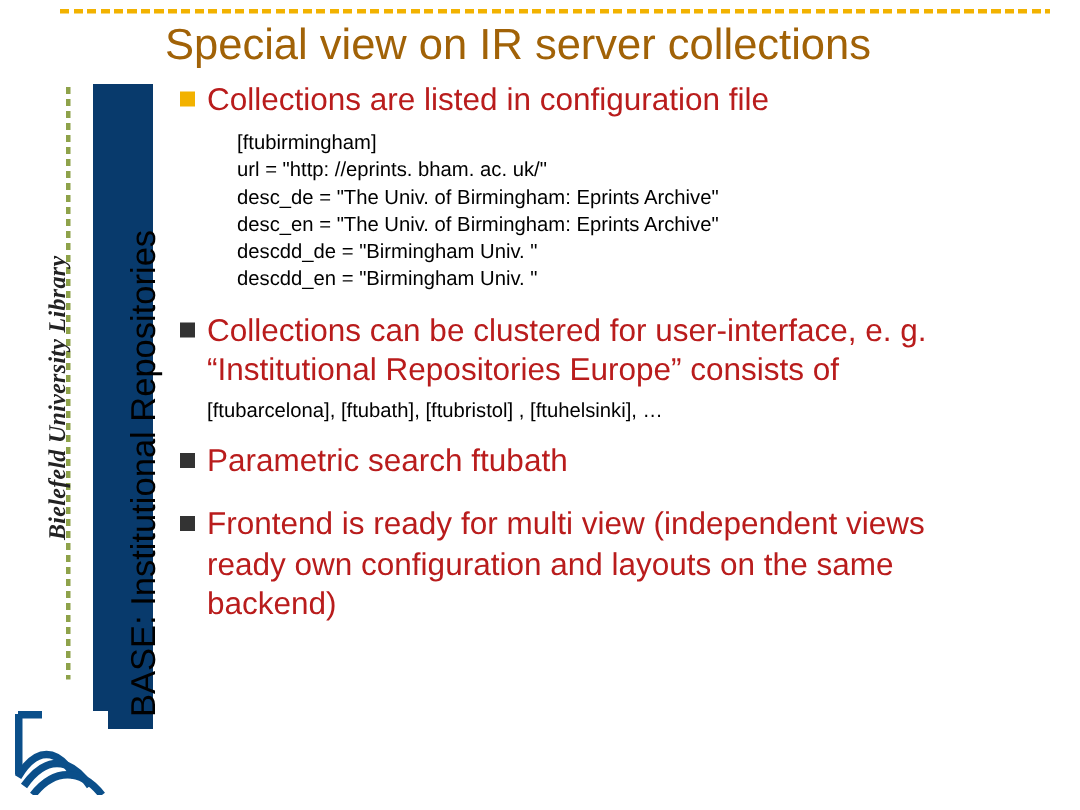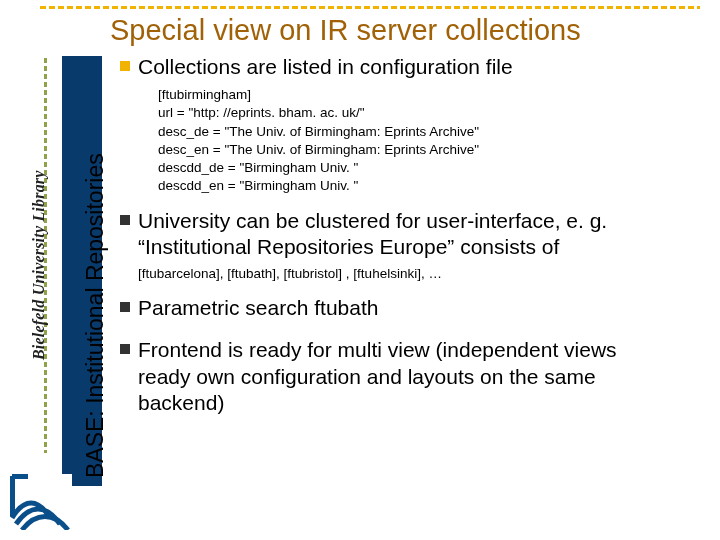--- a/index.html
+++ b/index.html
@@ -22,21 +22,21 @@
                background: repeating-linear-gradient(to bottom, #8ea24a 0 5px, transparent 5px 8px); }
 
   .logo { position:absolute; left:10px; bottom:10px; width:62px; height:56px; }
   .logo svg { width:62px; height:56px; }
 
   .content { position:absolute; left:120px; top:54px; width:580px; }
 
   .bullet { display:flex; align-items:flex-start; margin-bottom:6px; }
   .sq { width:10px; height:10px; background:#f2b200; margin-top:7px; margin-right:8px; flex:0 0 auto; }
   .sq.dark { background:#333; }
-  .btext { font-size:21px; line-height:1.25; color:#000000; }
+  .btext { font-size:21px; line-height:1.25; color:#b91c1c; }
 
   .code { font-family: Arial, Helvetica, sans-serif; font-size:13.5px; color:#000; line-height:1.35;
           margin: 6px 0 12px 38px; white-space:pre; }
 
   .mini { font-size:13.5px; margin: 2px 0 14px 18px; }
 
   .gap { height:10px; }
 </style>
 </head>
 <body>
@@ -74,21 +74,21 @@
     <div class="code">[ftubirmingham]
 url = "http: //eprints. bham. ac. uk/"
 desc_de = "The Univ. of Birmingham: Eprints Archive"
 desc_en = "The Univ. of Birmingham: Eprints Archive"
 descdd_de = "Birmingham Univ. "
 descdd_en = "Birmingham Univ. "</div>
 
     <div class="bullet">
       <div class="sq dark"></div>
       <div class="btext">
-        <span>University can be clustered for user-interface, e. g.</span><br>
+        <span>Collections can be clustered for user-interface, e. g.</span><br>
         <span>“Institutional Repositories Europe” consists of</span>
       </div>
     </div>
 
     <div class="mini">[ftubarcelona], [ftubath], [ftubristol] , [ftuhelsinki], …</div>
 
     <div class="bullet">
       <div class="sq dark"></div>
       <div class="btext">Parametric search ftubath</div>
     </div>

